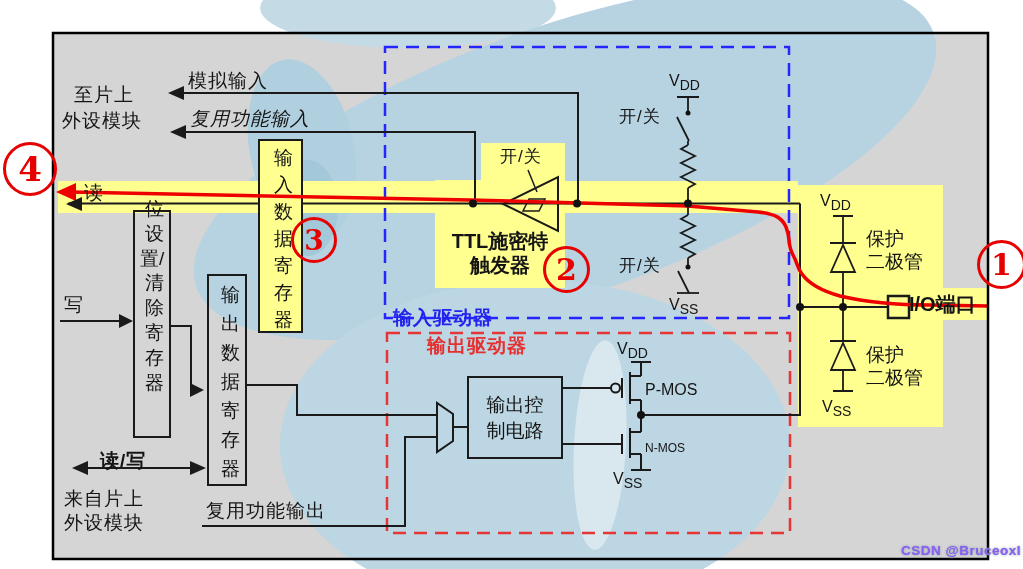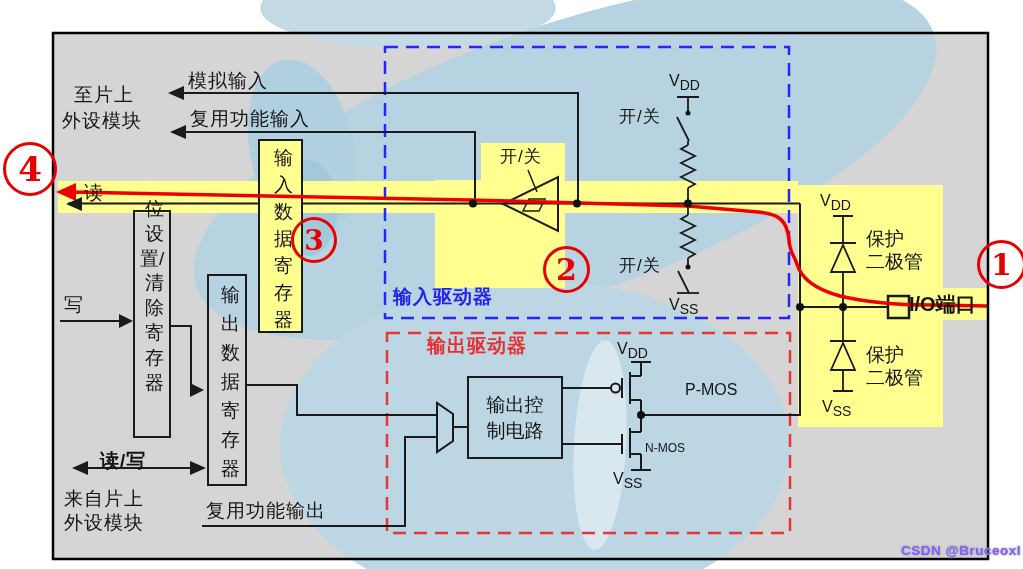--- a/index.html
+++ b/index.html
@@ -131,43 +131,47 @@
       <circle cx="688" cy="113" r="2.5"></circle>
       <circle cx="688" cy="267" r="2.5"></circle>
     </g>
 
     <rect x="53" y="33" width="935" height="526" fill="none" stroke="#000" stroke-width="2.5"></rect>
   </svg>
 
   <div class="lbl" style="left:74px;top:84px;text-align:right;">至片上</div>
   <div class="lbl" style="left:62px;top:110px;">外设模块</div>
   <div class="lbl" style="left:188px;top:70px;">模拟输入</div>
-  <div class="lbl" style="left:190px;top:108px;">复用功能输入</div>
+  <div class="lbl" style="left:190px;top:108px;font-style:italic;">复用功能输入</div>
   <div class="lbl" style="left:84px;top:182px;">读</div>
   <div class="lbl" style="left:64px;top:294px;">写</div>
   <div class="lbl" style="left:100px;top:450px;font-weight:bold;">读/写</div>
   <div class="lbl" style="left:64px;top:488px;">来自片上</div>
   <div class="lbl" style="left:64px;top:512px;">外设模块</div>
   <div class="lbl" style="left:206px;top:500px;">复用功能输出</div>
 
   <div class="vtext" style="left:140px;top:197px;line-height:24.8px;">位设置/清除寄存器</div>
   <div class="vtext" style="left:216px;top:280px;line-height:29px;">输出数据寄存器</div>
   <div class="vtext" style="left:269px;top:144px;line-height:27px;">输入数据寄存器</div>
 
+  <div class="lbl bold center" style="left:437px;top:229px;width:126px;font-size:20px;line-height:24px;letter-spacing:0;">
+    <div>TTL施密特</div>
+    <div>触发器</div>
+  </div>
   <div class="lbl" style="left:500px;top:146px;font-size:17px;">开/关</div>
   <div class="lbl" style="left:619px;top:106px;font-size:17px;">开/关</div>
   <div class="lbl" style="left:619px;top:255px;font-size:17px;">开/关</div>
-  <div class="lbl blue" style="left:393px;top:286px;">输入驱动器</div>
+  <div class="lbl blue" style="left:393px;top:307px;">输入驱动器</div>
   <div class="lbl redtx" style="left:395px;top:335px;margin-left:32px;">输出驱动器</div>
 
   <div class="lbl center" style="left:468px;top:392px;width:94px;line-height:26px;letter-spacing:0;">
     <div>输出控</div>
     <div>制电路</div>
   </div>
-  <div class="lbl" style="left:645px;top:379px;font-size:16px;letter-spacing:0;margin-left:40px;">P-MOS</div>
+  <div class="lbl" style="left:645px;top:379px;font-size:16px;letter-spacing:0;">P-MOS</div>
   <div class="lbl" style="left:645px;top:437px;font-size:12px;letter-spacing:0;">N-MOS</div>
 
   <div class="pw" style="left:669px;top:72px;"><span>V</span><sub>DD</sub></div>
   <div class="pw" style="left:669px;top:296px;"><span>V</span><sub>SS</sub></div>
   <div class="pw" style="left:617px;top:340px;"><span>V</span><sub>DD</sub></div>
   <div class="pw" style="left:613px;top:470px;"><span>V</span><sub>SS</sub></div>
   <div class="pw" style="left:820px;top:192px;"><span>V</span><sub>DD</sub></div>
   <div class="pw" style="left:822px;top:398px;"><span>V</span><sub>SS</sub></div>
 
   <div class="lbl" style="left:866px;top:227px;line-height:23px;letter-spacing:0;">

